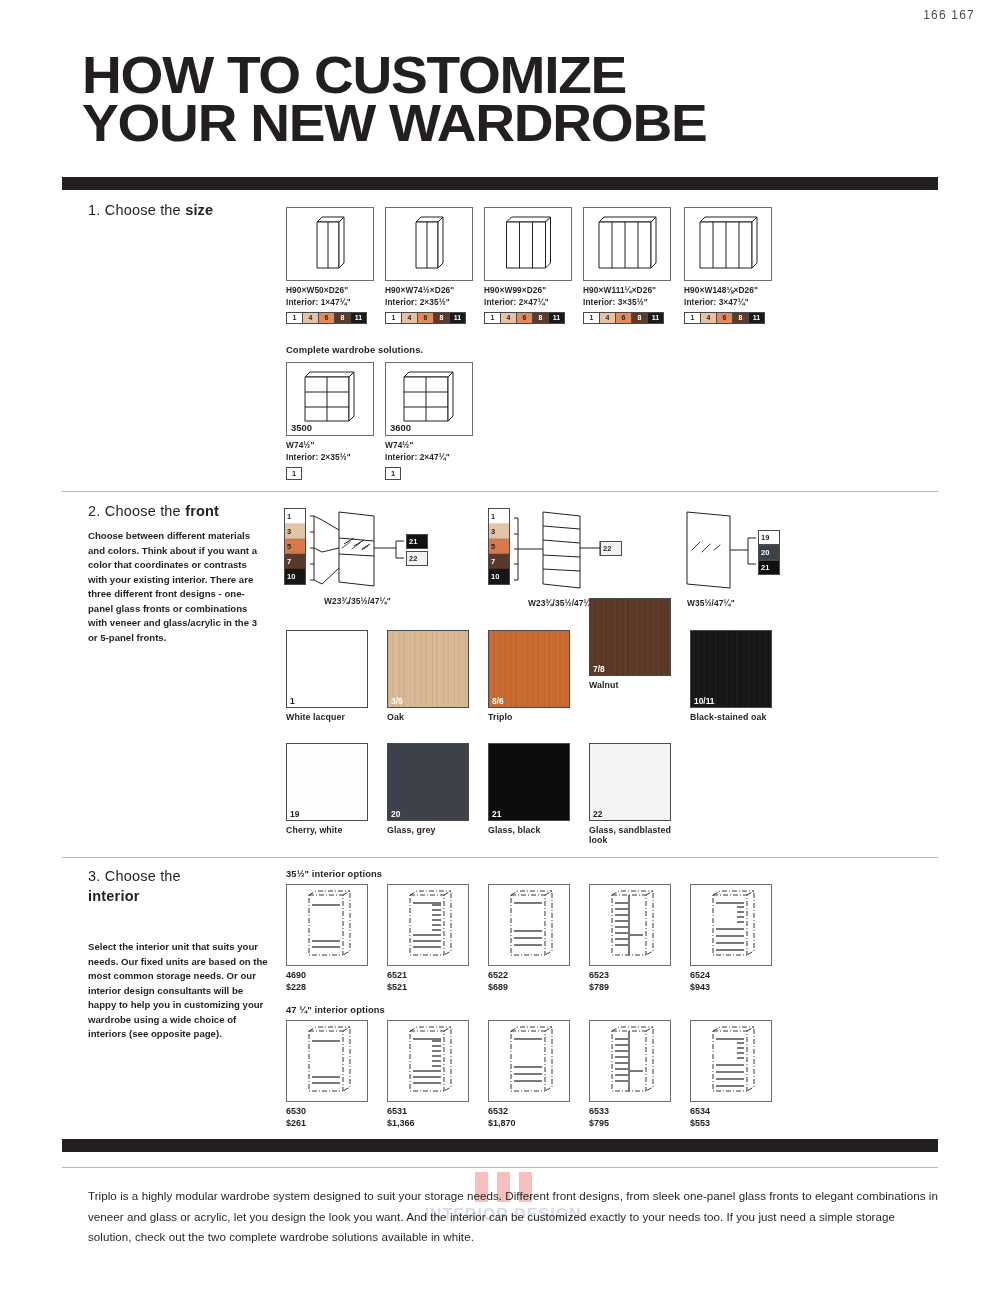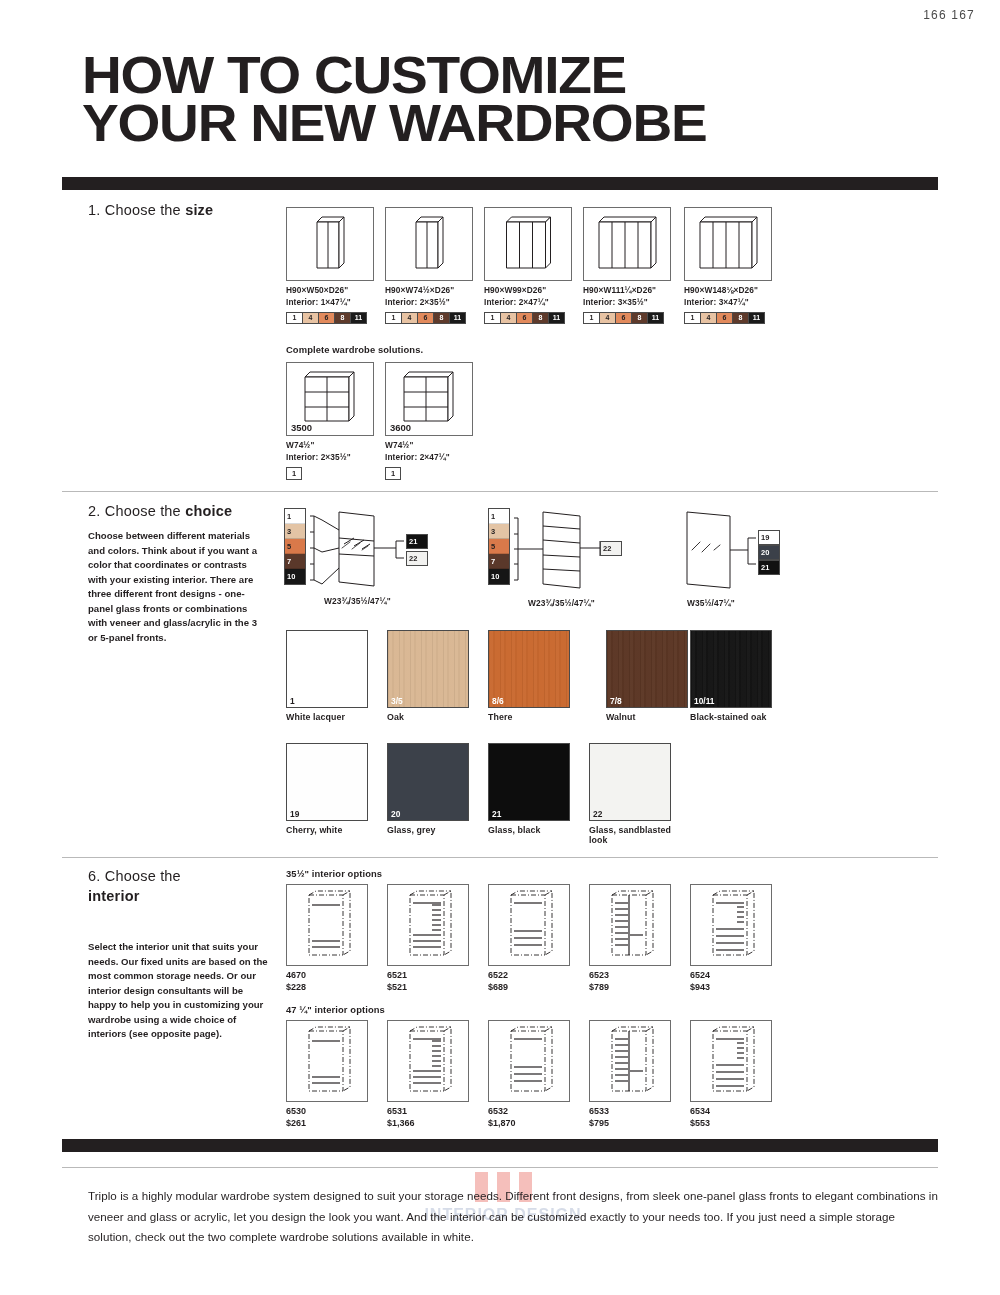--- a/index.html
+++ b/index.html
@@ -310,21 +310,21 @@
           <div>W74½"</div>
           <div>Interior: 2×47¼"</div>
         </div>
         <div class="badge1">1</div>
       </div>
     </div>
 
   <div class="rule-grey" style="top:491px"></div>
 
   <div class="sec-head" style="left:88px; top:503px;">
-    <span>2. Choose the </span><b>choice</b>
+    <span>2. Choose the </span><b>front</b>
   </div>
   <div class="sec-body" style="left:88px; top:529px; width:180px;">Choose between different materials and colors. Think about if you want a color that coordinates or contrasts with your existing interior. There are three different front designs - one-panel glass fronts or combinations with veneer and glass/acrylic in the 3 or 5-panel fronts.</div>
 
   <div class="front-diag" style="left:284px; top:508px; width:200px; height:100px;">
     <div class="swatch-strip" id="strip-a" style="left:0; top:0;">
         <div class="sw" style="background: rgb(255, 255, 255); color: rgb(35, 31, 32);">1</div>
         <div class="sw" style="background: rgb(227, 196, 165); color: rgb(35, 31, 32);">3</div>
         <div class="sw" style="background: rgb(217, 121, 74); color: rgb(35, 31, 32);">5</div>
         <div class="sw" style="background: rgb(90, 56, 42); color: rgb(255, 255, 255);">7</div>
         <div class="sw" style="background: rgb(22, 22, 22); color: rgb(255, 255, 255);">10</div>
@@ -414,23 +414,23 @@
         </div>
         <div class="mlabel">Oak</div>
       </div>
       <div class="mat" style="left: 488px; top: 630px;">
         <div class="chip">
           <div style="position: absolute; inset: 0px; background: rgb(201, 105, 47);">
             <div style="position: absolute; inset: 0px; opacity: 0.28; background: repeating-linear-gradient(90deg, rgba(0, 0, 0, 0.2) 0px, rgba(0, 0, 0, 0.2) 1px, rgba(255, 255, 255, 0.1) 1px, rgba(255, 255, 255, 0.1) 4px, rgba(0, 0, 0, 0.1) 4px, rgba(0, 0, 0, 0.1) 6px, rgba(255, 255, 255, 0.06) 6px, rgba(255, 255, 255, 0.06) 11px);"></div>
           </div>
           <div class="num" style="color: rgb(255, 255, 255);">8/6</div>
         </div>
-        <div class="mlabel">There</div>
-      </div>
-      <div class="mat" style="left: 589px; top: 630px; margin-left: 17px;">
+        <div class="mlabel">Triplo</div>
+      </div>
+      <div class="mat" style="left: 589px; top: 598px;">
         <div class="chip">
           <div style="position: absolute; inset: 0px; background: rgb(91, 54, 36);">
             <div style="position: absolute; inset: 0px; opacity: 0.28; background: repeating-linear-gradient(90deg, rgba(0, 0, 0, 0.2) 0px, rgba(0, 0, 0, 0.2) 1px, rgba(255, 255, 255, 0.1) 1px, rgba(255, 255, 255, 0.1) 4px, rgba(0, 0, 0, 0.1) 4px, rgba(0, 0, 0, 0.1) 6px, rgba(255, 255, 255, 0.06) 6px, rgba(255, 255, 255, 0.06) 11px);"></div>
           </div>
           <div class="num" style="color: rgb(255, 255, 255);">7/8</div>
         </div>
         <div class="mlabel">Walnut</div>
       </div>
       <div class="mat" style="left: 690px; top: 630px;">
         <div class="chip">
@@ -464,37 +464,37 @@
       <div class="mat" style="left: 589px; top: 743px;">
         <div class="chip" style="background: rgb(243, 243, 241);">
           <div class="num" style="color: rgb(35, 31, 32);">22</div>
         </div>
         <div class="mlabel">Glass, sandblasted look</div>
       </div>
     </div>
 
   <div class="rule-grey" style="top:857px"></div>
 
-  <div class="sec-head" style="left:88px; top:868px;">6. Choose the</div>
+  <div class="sec-head" style="left:88px; top:868px;">3. Choose the</div>
   <div class="sec-head" style="left:88px; top:888px; font-weight:bold;">interior</div>
   <div class="sec-body" style="left:88px; top:940px; width:180px;">Select the interior unit that suits your needs. Our fixed units are based on the most common storage needs. Or our interior design consultants will be happy to help you in customizing your wardrobe using a wide choice of interiors (see opposite page).</div>
 
   <div class="int-group-label" style="left:286px; top:868px;">35½" interior options</div>
   <div id="int-row1">
       <div class="int-card" style="left: 286px; top: 884px;">
         <div class="int-thumb"><svg width="82" height="82">
             <g stroke="#231f20" fill="none" stroke-width="0.9">
               <path d="M22 10 L56 10 L56 70 L22 70 Z" stroke-dasharray="5 2 1 2"></path>
               <path d="M56 10 L63 6 L63 66 L56 70 M22 10 L29 6 L63 6" stroke-dasharray="5 2 1 2"></path>
               <path d="M25 20 L53 20" stroke-width="1.2"></path>
               <path d="M25 56 L53 56" stroke-width="1.2"></path>
               <path d="M25 62 L53 62" stroke-width="1.2"></path>
             </g>
           </svg></div>
-        <div class="int-code">4670</div>
+        <div class="int-code">4690</div>
         <div class="int-price">$228</div>
       </div>
       <div class="int-card" style="left: 387px; top: 884px;">
         <div class="int-thumb"><svg width="82" height="82">
             <g stroke="#231f20" fill="none" stroke-width="0.9">
               <path d="M22 10 L56 10 L56 70 L22 70 Z" stroke-dasharray="5 2 1 2"></path>
               <path d="M56 10 L63 6 L63 66 L56 70 M22 10 L29 6 L63 6" stroke-dasharray="5 2 1 2"></path>
               <path d="M25 18 L53 18" stroke-width="1.2"></path>
               <path d="M25 50 L53 50" stroke-width="1.2"></path>
               <path d="M25 56 L53 56" stroke-width="1.2"></path>

